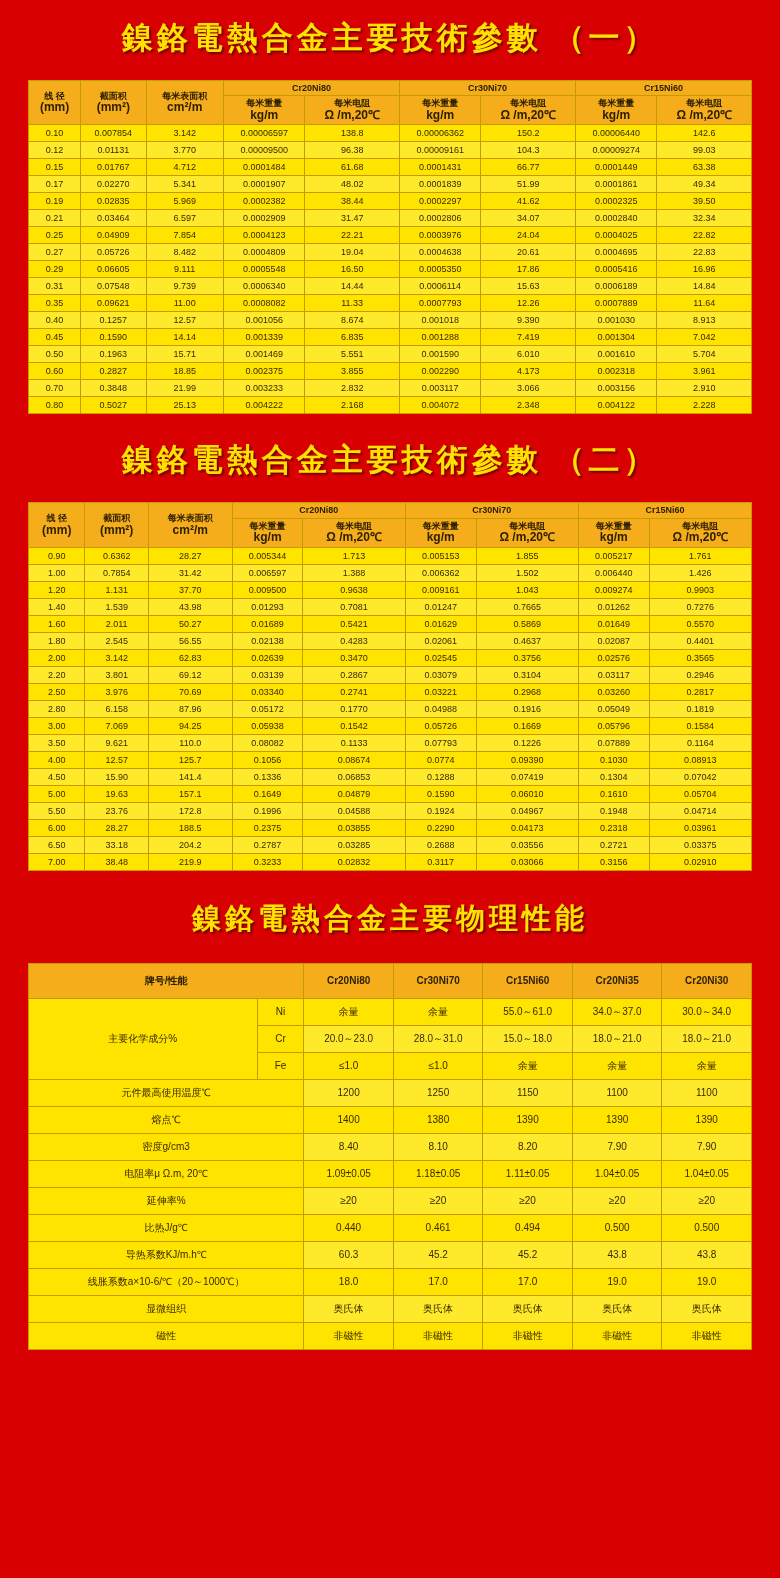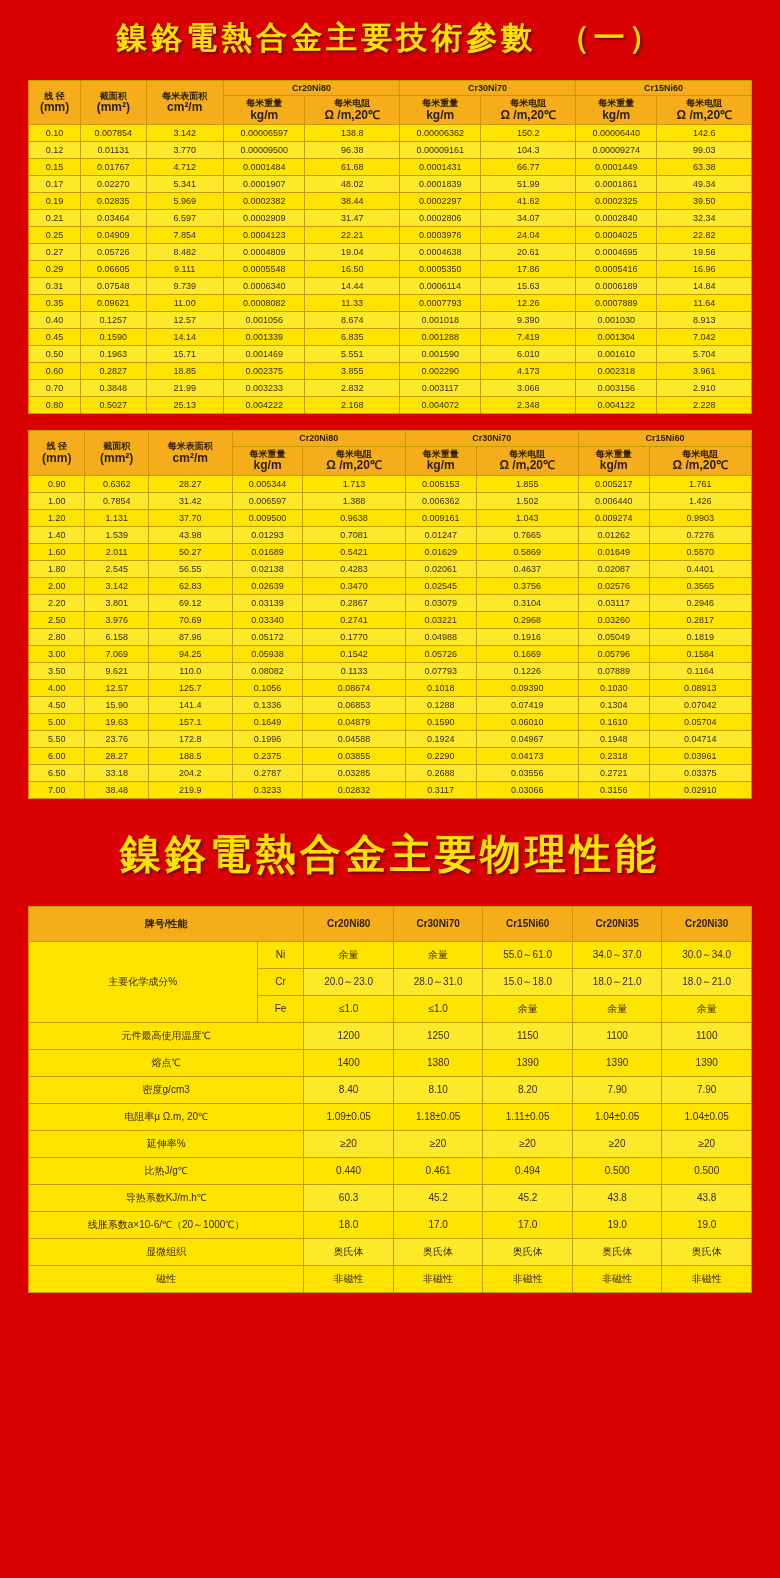--- a/index.html
+++ b/index.html
@@ -11,33 +11,33 @@
   }
   .page {
     width: 780px;
     min-height: 1578px;
     background: #d80000;
     padding: 0;
     position: relative;
   }
   .title {
     text-align: center;
-    font-family: Liberation Mono, monospace;
+    font-family: Liberation Serif, serif;
     font-weight: bold;
     color: #ffe200;
     letter-spacing: 4px;
     text-shadow: 1px 1px 0 #8a0000, 2px 2px 2px #7a0000;
   }
   .title-1, .title-2 {
     font-size: 31px;
     padding-top: 17px;
     padding-bottom: 13px;
   }
   .title-3 {
-    font-size: 41px;
+    font-size: 29px;
     padding-top: 20px;
     padding-bottom: 16px;
   }
   .table-wrap { padding: 8px 28px; }
   table {
     border-collapse: collapse;
     width: 100%;
     background: #ffe400;
     font-size: 9px;
     color: #3a2a00;
@@ -202,21 +202,21 @@
           </tr>
           <tr>
             <td>0.27</td>
             <td>0.05726</td>
             <td>8.482</td>
             <td>0.0004809</td>
             <td>19.04</td>
             <td>0.0004638</td>
             <td>20.61</td>
             <td>0.0004695</td>
-            <td>19.56</td>
+            <td>22.83</td>
           </tr>
           <tr>
             <td>0.29</td>
             <td>0.06605</td>
             <td>9.111</td>
             <td>0.0005548</td>
             <td>16.50</td>
             <td>0.0005350</td>
             <td>17.86</td>
             <td>0.0005416</td>
@@ -307,20 +307,21 @@
             <td>2.168</td>
             <td>0.004072</td>
             <td>2.348</td>
             <td>0.004122</td>
             <td>2.228</td>
           </tr>
         </tbody>
     </table>
   </div>
 
+  <div class="title title-2">鎳鉻電熱合金主要技術參數 （二）</div>
 
   <div class="table-wrap">
     <table>
       <thead>
         <tr>
           <td rowspan="2">
             <div>线 径</div>
             <div class="sub">(mm)</div>
           </td>
           <td rowspan="2">
@@ -494,21 +495,21 @@
             <td>0.1226</td>
             <td>0.07889</td>
             <td>0.1164</td>
           </tr>
           <tr>
             <td>4.00</td>
             <td>12.57</td>
             <td>125.7</td>
             <td>0.1056</td>
             <td>0.08674</td>
-            <td>0.1018</td>
+            <td>0.0774</td>
             <td>0.09390</td>
             <td>0.1030</td>
             <td>0.08913</td>
           </tr>
           <tr>
             <td>4.50</td>
             <td>15.90</td>
             <td>141.4</td>
             <td>0.1336</td>
             <td>0.06853</td>

